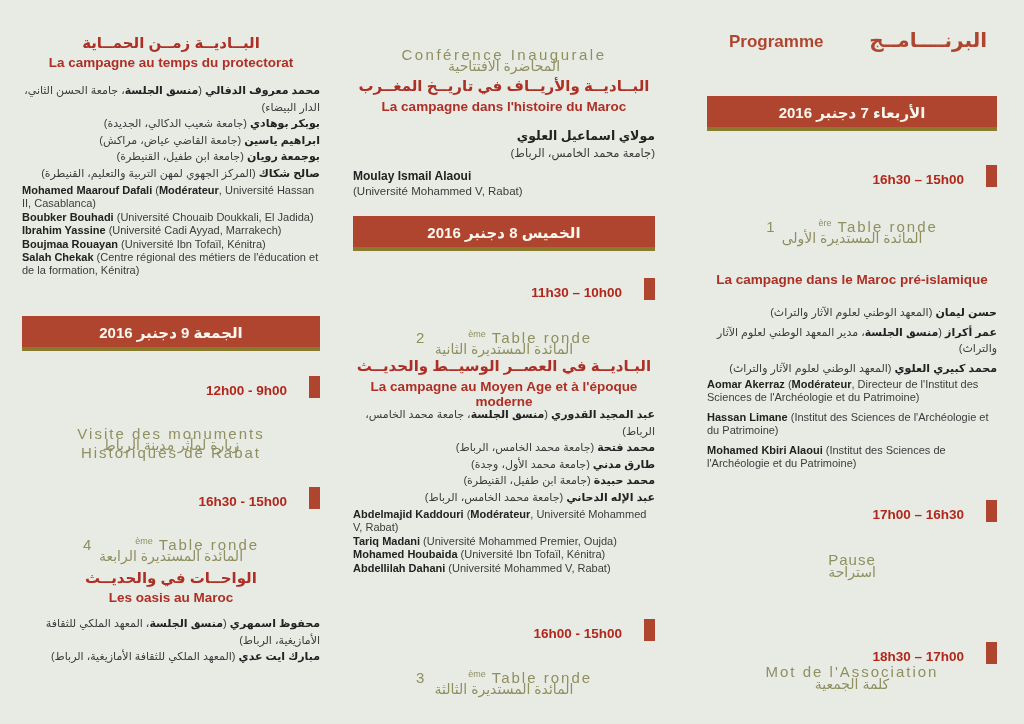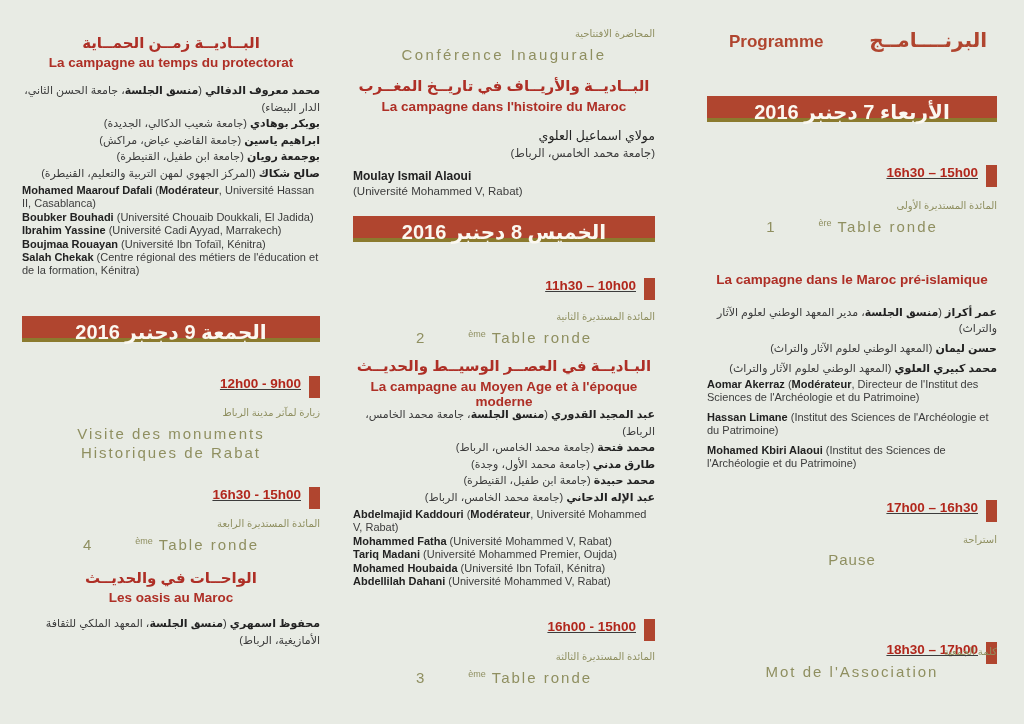--- a/index.html
+++ b/index.html
@@ -26,41 +26,41 @@
   #panel-middle{left:341px;width:342px;}
   #panel-right{left:683px;width:341px;}
   .blk{position:absolute;}
   
   #panel-left .blk{left:22px;right:21px;}
   #panel-middle .blk{left:12px;right:28px;}
   #panel-right .blk{left:24px;right:27px;}
 
   .topic-ar{font-size:15px;font-weight:700;color:var(--head-red);text-align:center;direction:rtl;}
   .topic-fr{font-size:13.5px;font-weight:700;color:var(--head-red);text-align:center;}
-  .olive-ar{font-size:10px;color:var(--olive);text-align:right;direction:rtl;}
+  .olive-ar{font-size:14px;color:var(--olive);text-align:center;direction:rtl;margin-top:30px;}
   .olive-fr{font-size:15px;color:var(--olive);text-align:center;letter-spacing:2px;}
   .olive-fr sup{font-size:9px;letter-spacing:0;margin-left:42px;}
   .banner{
     background:var(--banner-red);
     border-bottom:4px solid var(--banner-border);
     color:var(--banner-text);
-    font-size:20px;font-weight:700;
+    font-size:15px;font-weight:700;
     text-align:center;direction:rtl;
-    height:26px;line-height:33px;
+    height:35px;line-height:33px;
   }
-  .time-row{display:flex;justify-content:flex-end;align-items:flex-start;gap:8px;height:22px;text-decoration:underline;}
+  .time-row{display:flex;justify-content:flex-end;align-items:flex-end;gap:22px;height:22px;}
   .time-txt{color:var(--time-red);font-size:13.5px;font-weight:700;}
   .time-sq{width:11px;height:22px;background:var(--banner-red);flex:0 0 auto;}
   .list{font-size:11px;}
   .list.ar{direction:rtl;text-align:right;line-height:16.5px;}
   .list.fr{direction:ltr;text-align:left;line-height:13.4px;}
   .list b{font-weight:700;color:#222;}
   #panel-right .list.ar p{margin-bottom:4px;line-height:16px;}
   #panel-right .list.fr p{margin-bottom:6px;}
-  .spk-name-ar{font-size:12.5px;font-weight:400;direction:rtl;color:#222;}
+  .spk-name-ar{font-size:12.5px;font-weight:700;direction:rtl;color:#222;}
   .spk-aff-ar{font-size:11.5px;text-align:right;direction:rtl;}
   .spk-name-fr{font-size:12px;font-weight:700;text-align:left;color:#222;}
   .spk-aff-fr{font-size:11.5px;text-align:left;}
   .hdr-row{display:flex;justify-content:space-between;align-items:baseline;padding:0 10px 0 22px;}
   .hdr-fr{font-size:17px;font-weight:700;color:var(--banner-red);}
   .hdr-ar{font-size:20px;font-weight:700;color:var(--banner-red);direction:rtl;}
 </style>
 </head>
 <body>
 
@@ -101,20 +101,21 @@
     <span class="time-sq"></span>
   </div>
   <div class="blk olive-ar" style="top:518px">المائدة المستديرة الرابعة</div>
   <div class="blk olive-fr" style="top:536px"><span>4</span><sup>ème</sup><span> Table ronde</span></div>
 
   <div class="blk topic-ar" style="top:569px">الواحــات في والحديــث</div>
   <div class="blk topic-fr" style="top:590px">Les oasis au Maroc</div>
 
   <div class="blk list ar" style="top:615px">
     <p><b>محفوظ اسمهري</b><span> (</span><b>منسق الجلسة</b><span>، المعهد الملكي للثقافة الأمازيغية، الرباط)</span></p>
+    <p><b>مبارك ايت عدي</b><span> </span><span>(المعهد الملكي للثقافة الأمازيغية، الرباط)</span></p>
   </div>
 </div>
 
 <div class="panel" id="panel-middle">
   <div class="blk olive-ar" style="top:28px">المحاضرة الافتتاحية</div>
   <div class="blk olive-fr" style="top:46px;letter-spacing:2.5px">Conférence Inaugurale</div>
 
   <div class="blk topic-ar" style="top:77px">البــاديــة والأريــاف في تاريــخ المغــرب</div>
   <div class="blk topic-fr" style="top:99px">La campagne dans l'histoire du Maroc</div>
 
@@ -138,21 +139,20 @@
   <div class="blk list ar" style="top:406px">
     <p><b>عبد المجيد القدوري</b><span> (</span><b>منسق الجلسة</b><span>، جامعة محمد الخامس، الرباط)</span></p>
     <p><b>محمد فتحة</b><span> </span><span>(جامعة محمد الخامس، الرباط)</span></p>
     <p><b>طارق مدني</b><span> </span><span>(جامعة محمد الأول، وجدة)</span></p>
     <p><b>محمد حبيدة</b><span> </span><span>(جامعة ابن طفيل، القنيطرة)</span></p>
     <p><b>عبد الإله الدحاني</b><span> </span><span>(جامعة محمد الخامس، الرباط)</span></p>
   </div>
 
   <div class="blk list fr" style="top:508px">
     <p><b>Abdelmajid Kaddouri</b><span> (</span><b>Modérateur</b><span>, Université Mohammed V, Rabat)</span></p>
-    <p><b>Mohammed Fatha</b><span> </span><span>(Université Mohammed V, Rabat)</span></p>
     <p><b>Tariq Madani</b><span> </span><span>(Université Mohammed Premier, Oujda)</span></p>
     <p><b>Mohamed Houbaida</b><span> </span><span>(Université Ibn Tofaïl, Kénitra)</span></p>
     <p><b>Abdellilah Dahani</b><span> </span><span>(Université Mohammed V, Rabat)</span></p>
   </div>
 
   <div class="blk time-row" style="top:619px">
     <span class="time-txt">16h00 - 15h00</span>
     <span class="time-sq"></span>
   </div>
   <div class="blk olive-ar" style="top:651px">المائدة المستديرة الثالثة</div>
@@ -170,22 +170,22 @@
   <div class="blk time-row" style="top:165px">
     <span class="time-txt">16h30 – 15h00</span>
     <span class="time-sq"></span>
   </div>
   <div class="blk olive-ar" style="top:200px">المائدة المستديرة الأولى</div>
   <div class="blk olive-fr" style="top:218px"><span>1</span><sup>ère</sup><span> Table ronde</span></div>
 
   <div class="blk topic-fr" style="top:272px">La campagne dans le Maroc pré-islamique</div>
 
   <div class="blk list ar" style="top:304px">
+    <p><b>حسن ليمان</b><span> </span><span>(المعهد الوطني لعلوم الآثار والتراث)</span></p>
     <p><b>عمر أكراز</b><span> (</span><b>منسق الجلسة</b><span>، مدير المعهد الوطني لعلوم الآثار والتراث)</span></p>
-    <p><b>حسن ليمان</b><span> </span><span>(المعهد الوطني لعلوم الآثار والتراث)</span></p>
     <p><b>محمد كبيري العلوي</b><span> </span><span>(المعهد الوطني لعلوم الآثار والتراث)</span></p>
   </div>
 
   <div class="blk list fr" style="top:378px">
     <p><b>Aomar Akerraz</b><span> (</span><b>Modérateur</b><span>, Directeur de l'Institut des Sciences de l'Archéologie et du Patrimoine)</span></p>
     <p><b>Hassan Limane</b><span> </span><span>(Institut des Sciences de l'Archéologie et du Patrimoine)</span></p>
     <p><b>Mohamed Kbiri Alaoui</b><span> </span><span>(Institut des Sciences de l'Archéologie et du Patrimoine)</span></p>
   </div>
 
   <div class="blk time-row" style="top:500px">

